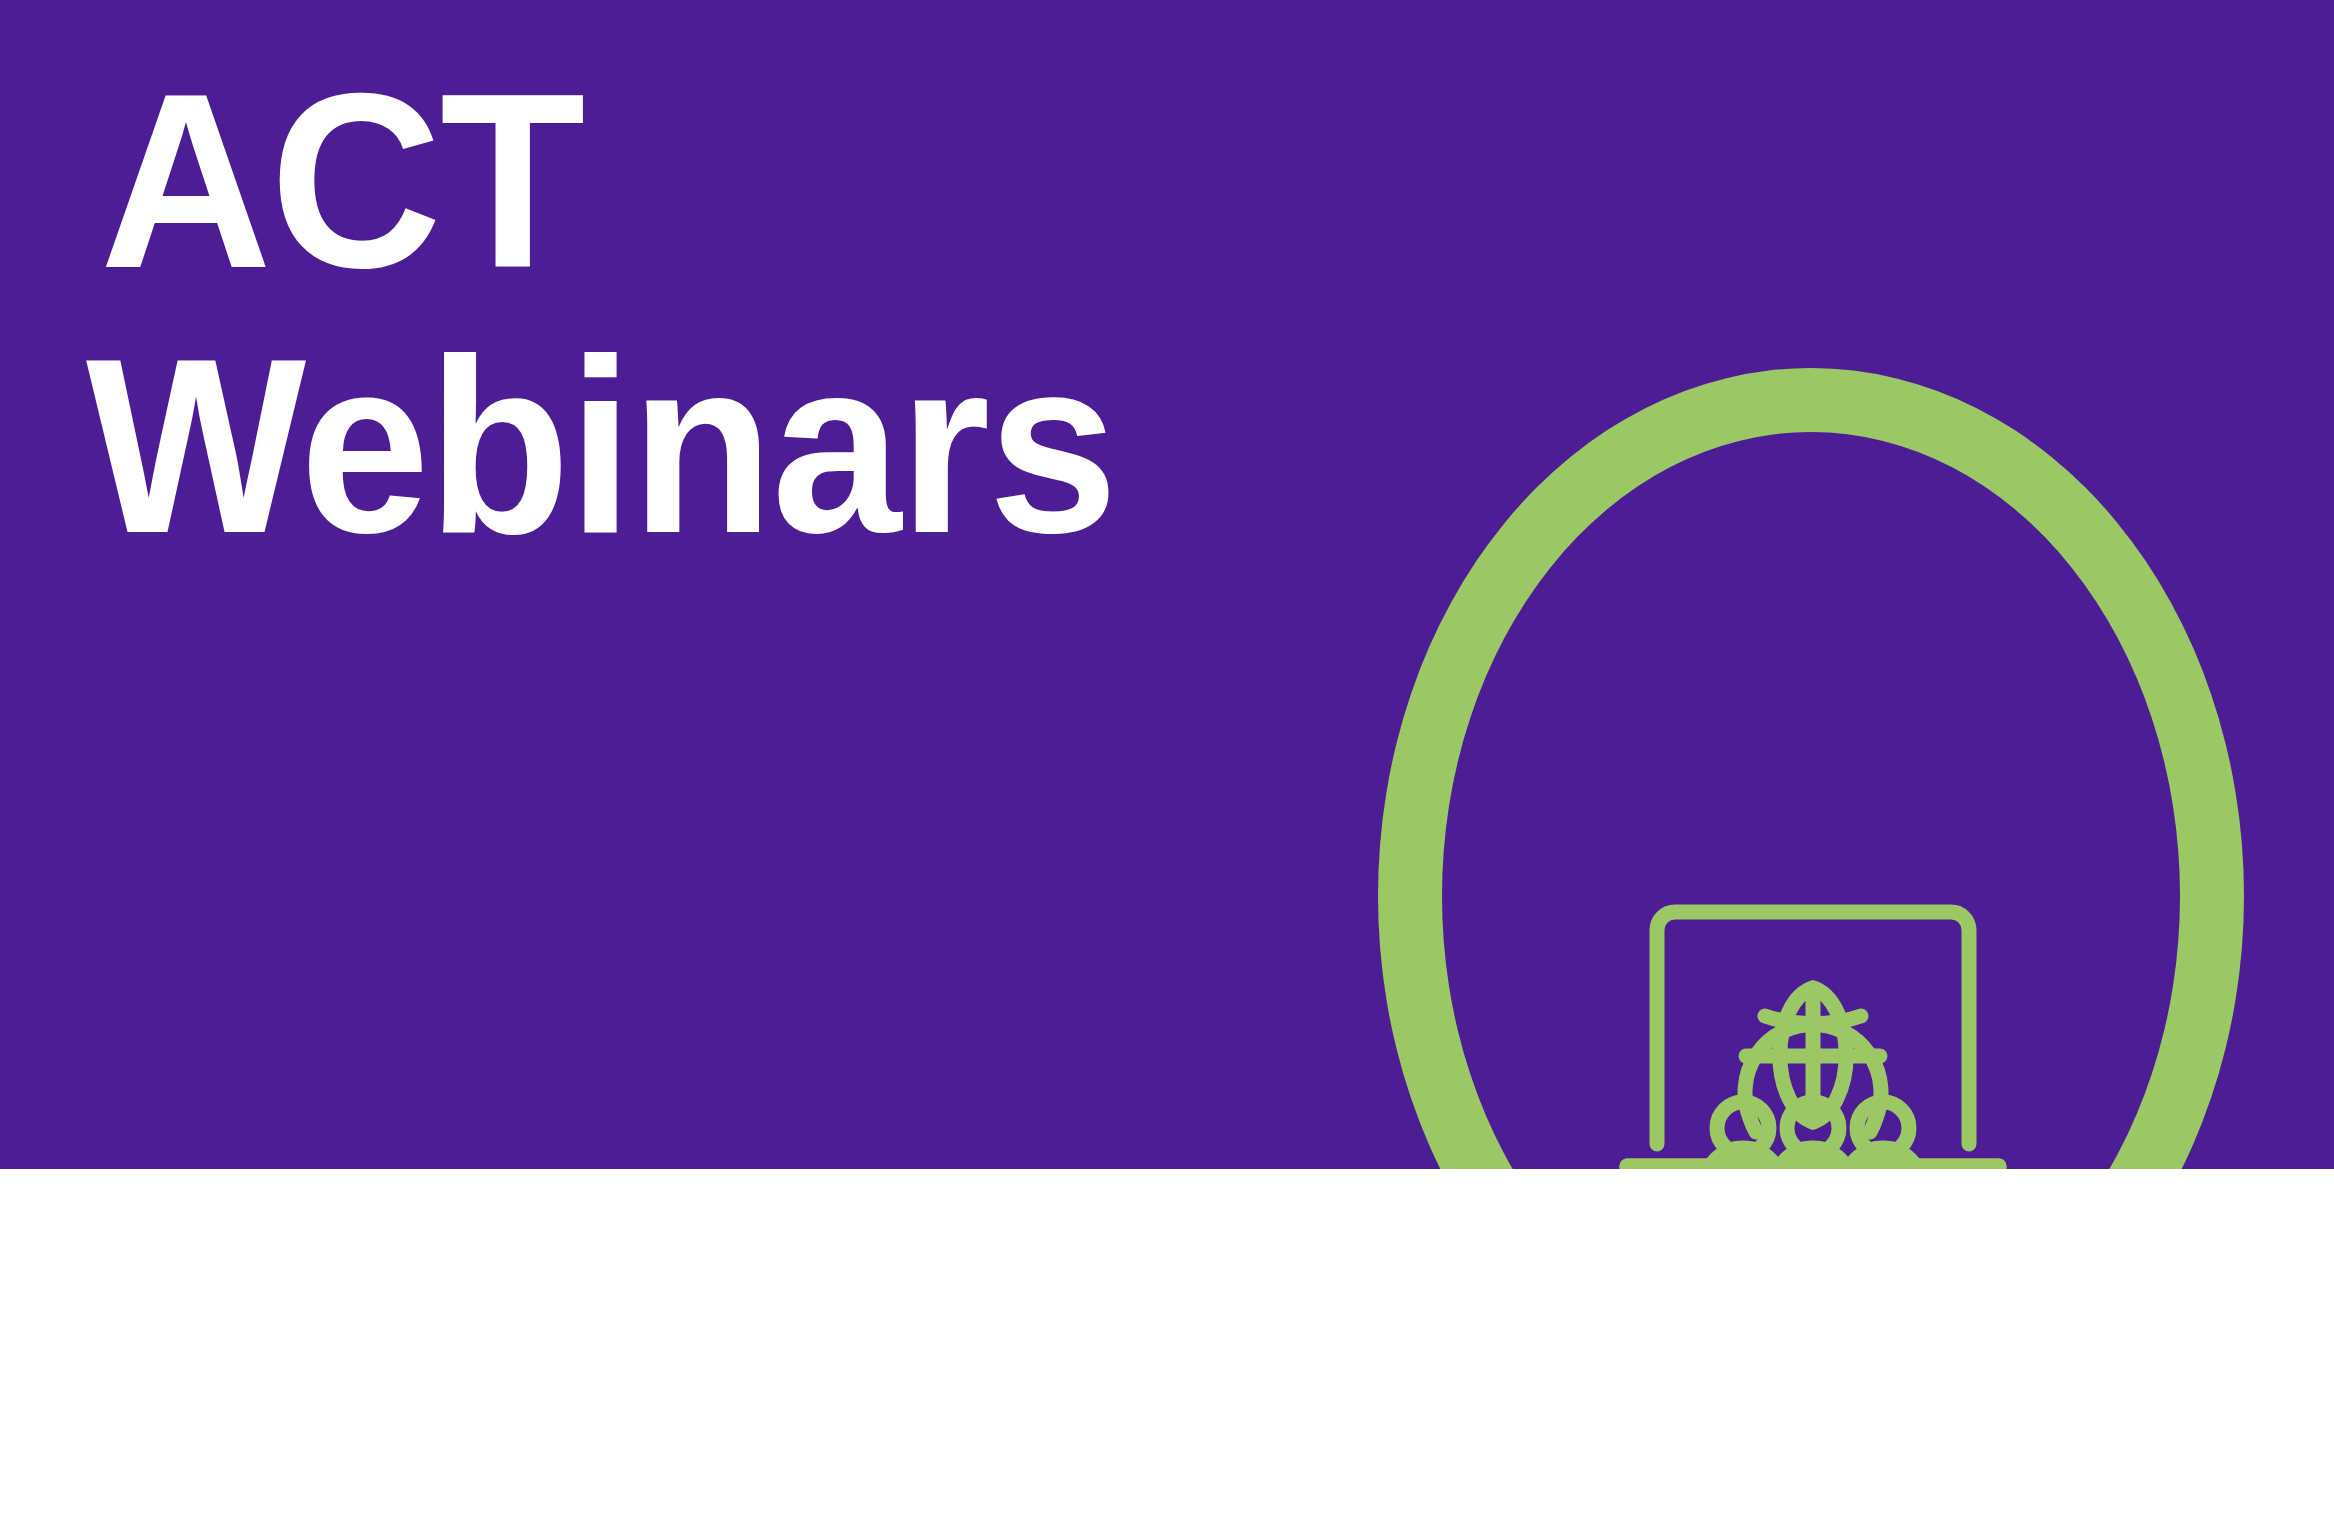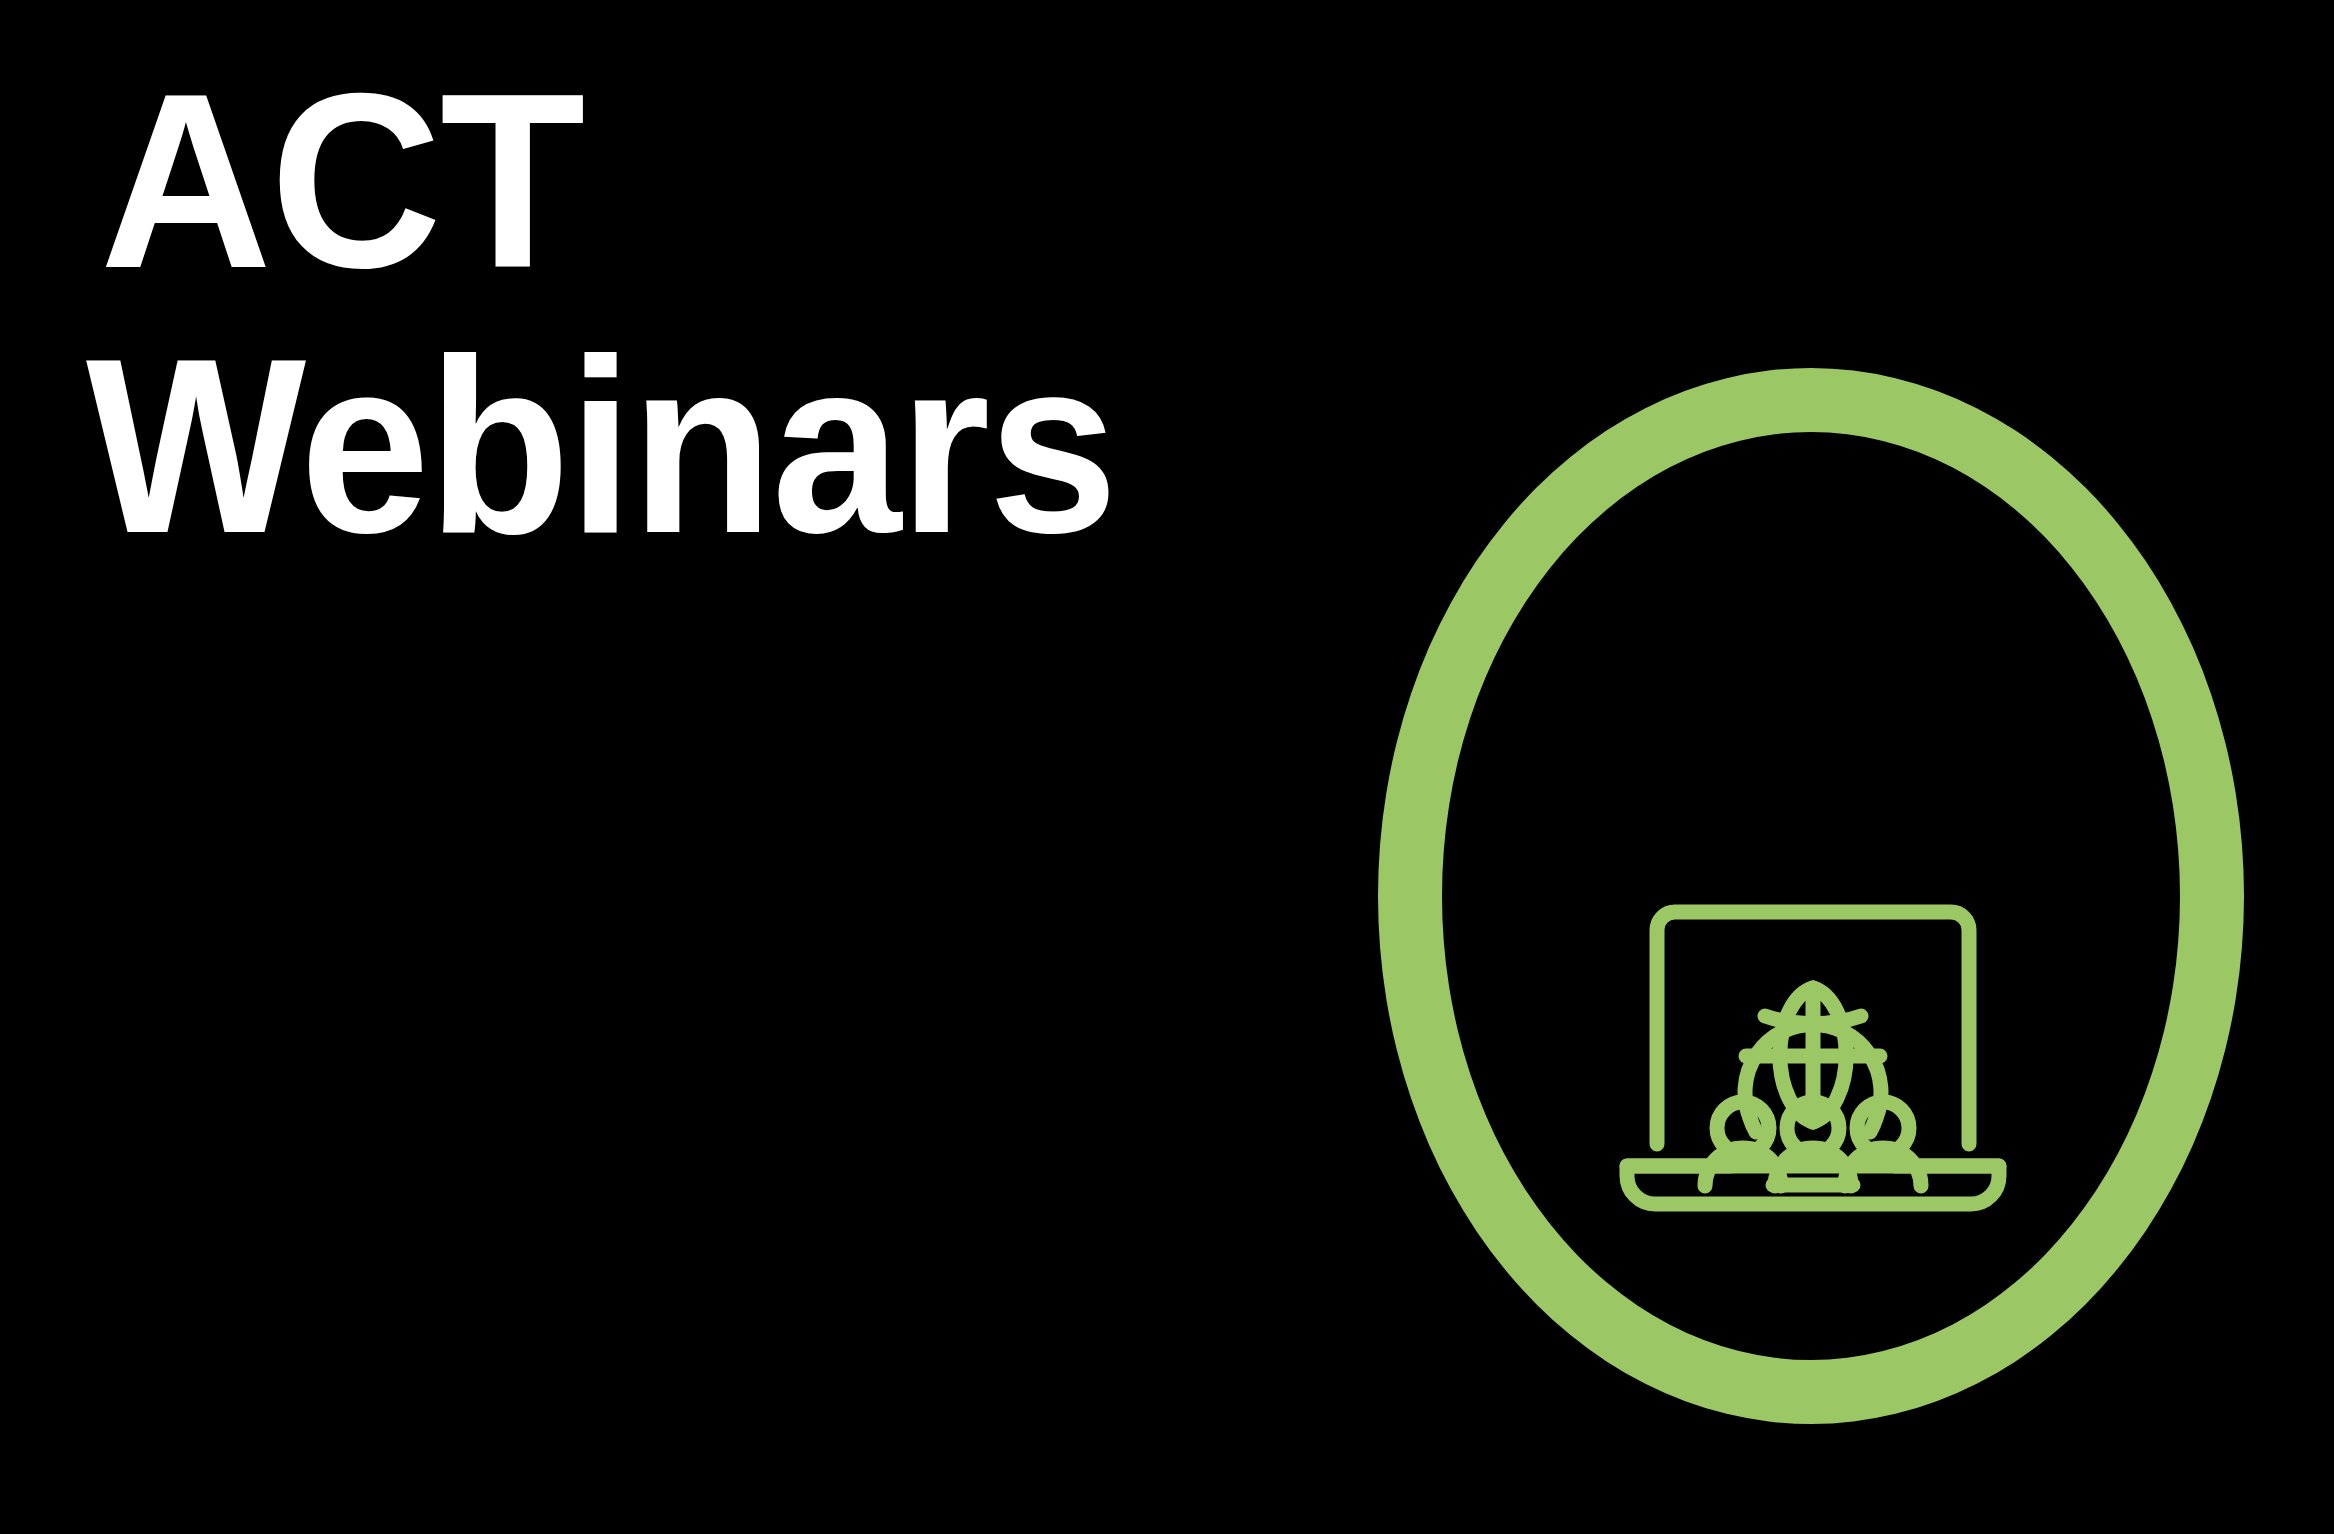--- a/index.html
+++ b/index.html
@@ -84,21 +84,21 @@
 
   #webinar-glyph svg {
     display: block;
     width: 100%;
     height: 100%;
   }
 </style>
 </head>
 <body>
 
-<div id="banner" style="background: #000000; width: 2334px; height: 1534px;">
+<div id="banner" style="background: #4c1d95; width: 2334px; height: 1169px;">
 
   <div id="title-block">
     <span class="headline" id="title-line-1" style="color: rgb(255, 255, 255);">ACT</span>
     <span class="headline" id="title-line-2" style="color: rgb(255, 255, 255);">Webinars</span>
   </div>
 
   <div id="icon-cluster">
 
     <div id="ring-ellipse" style="border-color: rgb(155, 199, 101);"></div>
 

